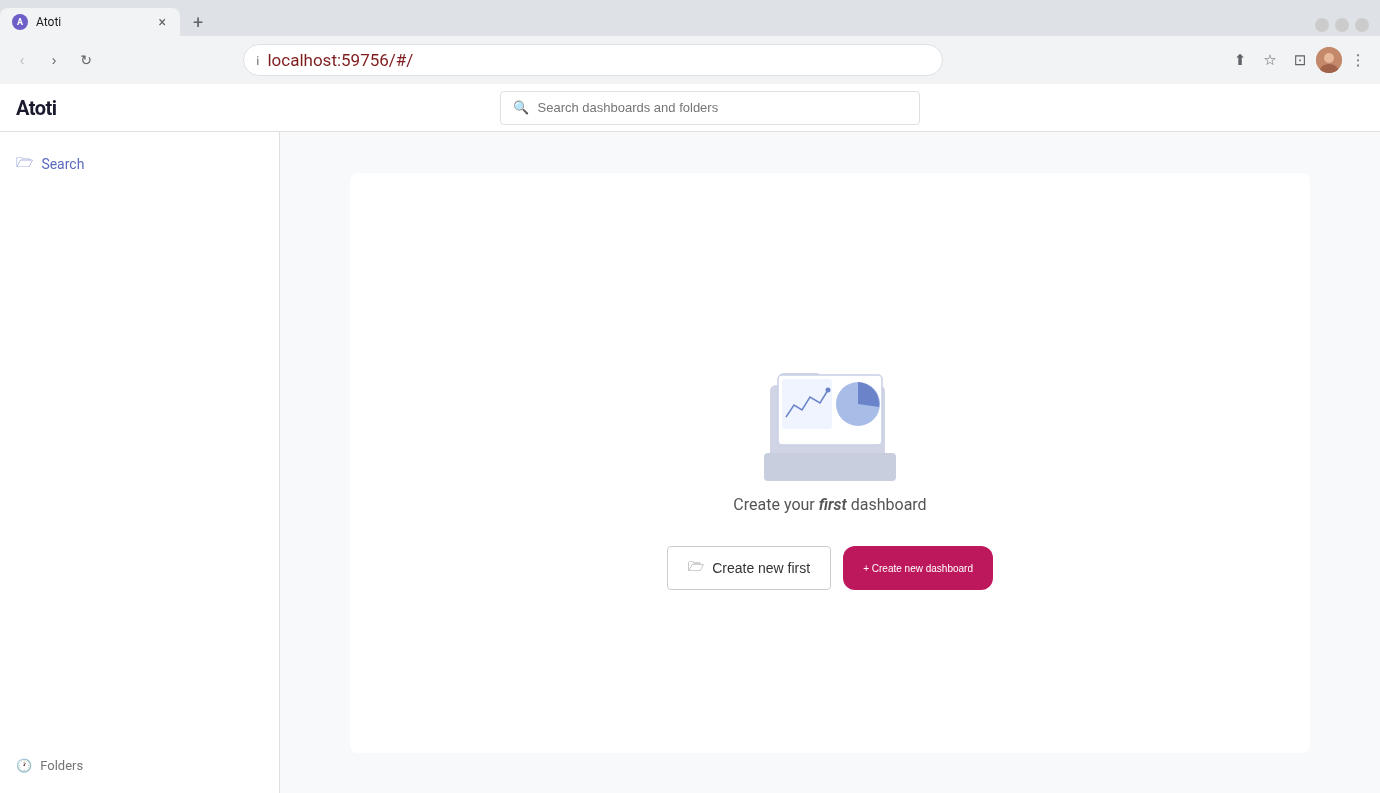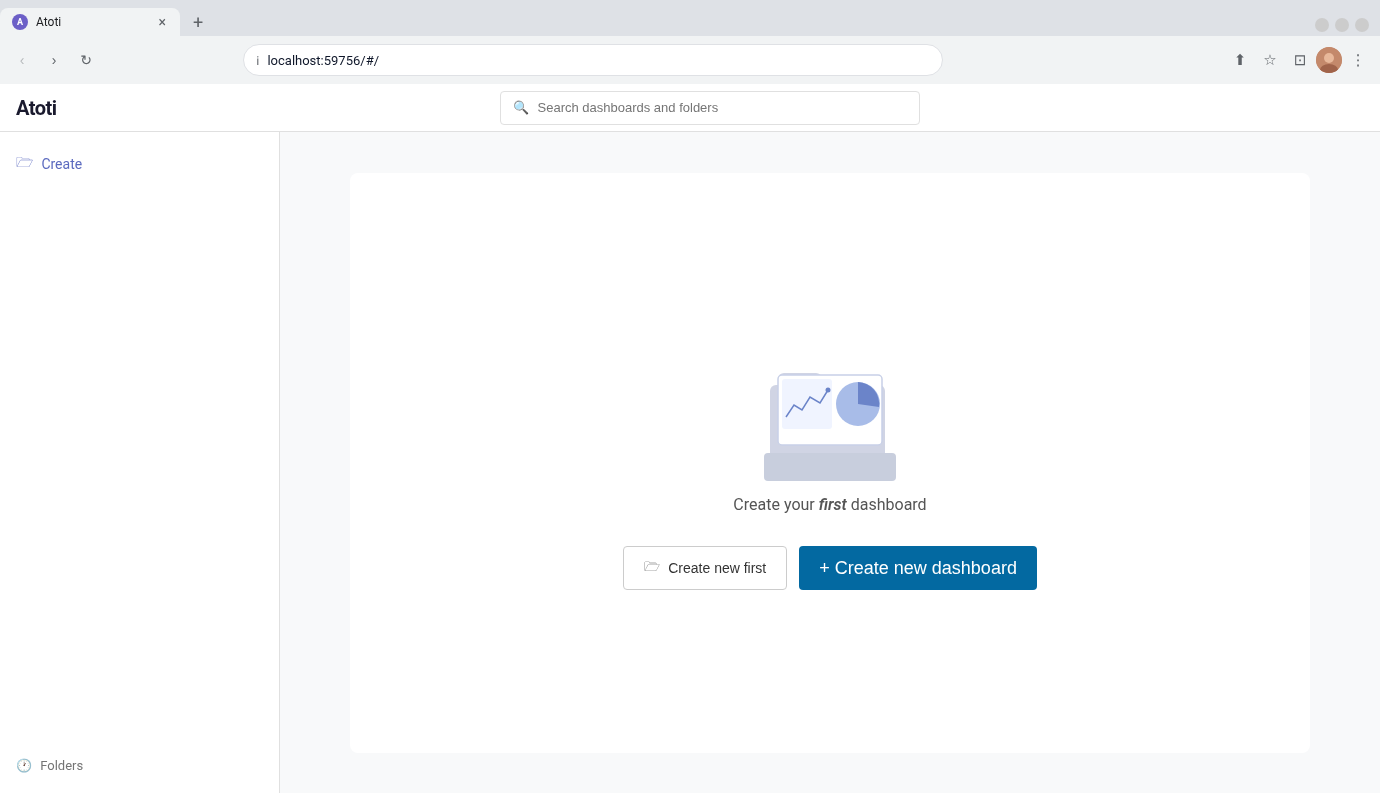--- a/index.html
+++ b/index.html
@@ -15,21 +15,21 @@
     .browser-tab .tab-close { cursor: pointer; color: #5f6368; font-size: 14px; line-height: 1; padding: 2px; border-radius: 50%; }
     .new-tab-btn { width: 28px; height: 28px; display: flex; align-items: center; justify-content: center; color: #5f6368; cursor: pointer; border-radius: 50%; font-size: 18px; margin-left: 4px; }
     .window-controls { margin-left: auto; display: flex; align-items: center; gap: 0; padding-right: 8px; padding-bottom: 4px; }
     .win-ctrl { width: 14px; height: 14px; border-radius: 50%; margin: 0 3px; cursor: pointer; display: flex; align-items: center; justify-content: center; font-size: 9px; }
 
     .browser-toolbar { display: flex; align-items: center; background: #f1f3f4; padding: 6px 8px; height: 48px; gap: 4px; }
     .nav-btn { width: 28px; height: 28px; border-radius: 50%; display: flex; align-items: center; justify-content: center; cursor: pointer; color: #5f6368; font-size: 14px; border: none; background: transparent; }
     .nav-btn.disabled { opacity: 0.4; cursor: default; }
     .address-bar { flex: 1; display: flex; align-items: center; background: white; border-radius: 20px; padding: 0 12px; height: 32px; gap: 8px; border: 1px solid #dfe1e5; max-width: 700px; margin: 0 auto; }
     .address-icon { color: #5f6368; font-size: 12px; }
-    .address-text { font-size: 13px; color: #0f172a; flex: 1; }
+    .address-text { font-size: 17px; color: #7f1d1d; flex: 1; }
     .toolbar-actions { display: flex; align-items: center; gap: 2px; margin-left: auto; }
     .toolbar-action-btn { width: 28px; height: 28px; border-radius: 50%; display: flex; align-items: center; justify-content: center; cursor: pointer; color: #5f6368; border: none; background: transparent; font-size: 15px; }
     .avatar { width: 26px; height: 26px; border-radius: 50%; background: #c4896b; display: flex; align-items: center; justify-content: center; overflow: hidden; cursor: pointer; }
 
     
     .app-container { display: flex; flex-direction: column; background: white; height: calc(793px - 84px); }
 
     .app-header { display: flex; align-items: center; padding: 0 16px; height: 48px; border-bottom: 1px solid #e0e0e0; background: white; }
     .app-logo { font-size: 20px; font-weight: 700; color: #1a1a2e; letter-spacing: -0.5px; }
 
@@ -54,21 +54,21 @@
     .empty-state { display: flex; flex-direction: column; align-items: center; justify-content: center; background: white; border-radius: 8px; padding: 60px 80px; width: 100%; max-width: 960px; height: 580px; }
 
     
     .illus-container { position: relative; width: 160px; height: 160px; display: flex; align-items: flex-end; justify-content: center; }
 
     .empty-title { font-size: 16px; color: #555; margin-bottom: 32px; }
     .empty-title strong { font-weight: 600; color: #555; font-style: italic; }
 
     .action-buttons { display: flex; gap: 12px; }
     .btn-outline { display: flex; align-items: center; gap: 8px; padding: 10px 20px; border: 1.5px solid #ccc; background: white; border-radius: 4px; cursor: pointer; font-size: 14px; color: #333; }
-    .btn-primary { display: flex; align-items: center; gap: 8px; padding: 10px 20px; border: none; background: #0369a1; border-radius: 4px; cursor: pointer; font-size: 18px; color: white; }
+    .btn-primary { display: flex; align-items: center; gap: 8px; padding: 10px 20px; border: none; background: #be185d; border-radius: 12px; cursor: pointer; font-size: 10px; color: white; }
 
     .btn-folder-icon { font-size: 13px; color: #555; }
   </style>
 </head>
 <body>
 
 <div class="browser-chrome">
   <div class="browser-tab-bar">
     <div class="browser-tab">
       <div class="favicon">
@@ -121,21 +121,21 @@
         <input class="search-input" type="text" placeholder="Search dashboards and folders" style="">
       </div>
     </div>
   </div>
 
   <div class="app-body">
 
     <div class="sidebar">
       <div class="sidebar-item">
         <span class="sidebar-folder-icon">🗁</span>
-        <span>Create</span>
+        <span>Search</span>
       </div>
       <div class="sidebar-spacer"></div>
       <div class="sidebar-bottom">
         <div class="sidebar-recent">
           <span>🕐</span>
           <span>Folders</span>
         </div>
       </div>
     </div>
 

